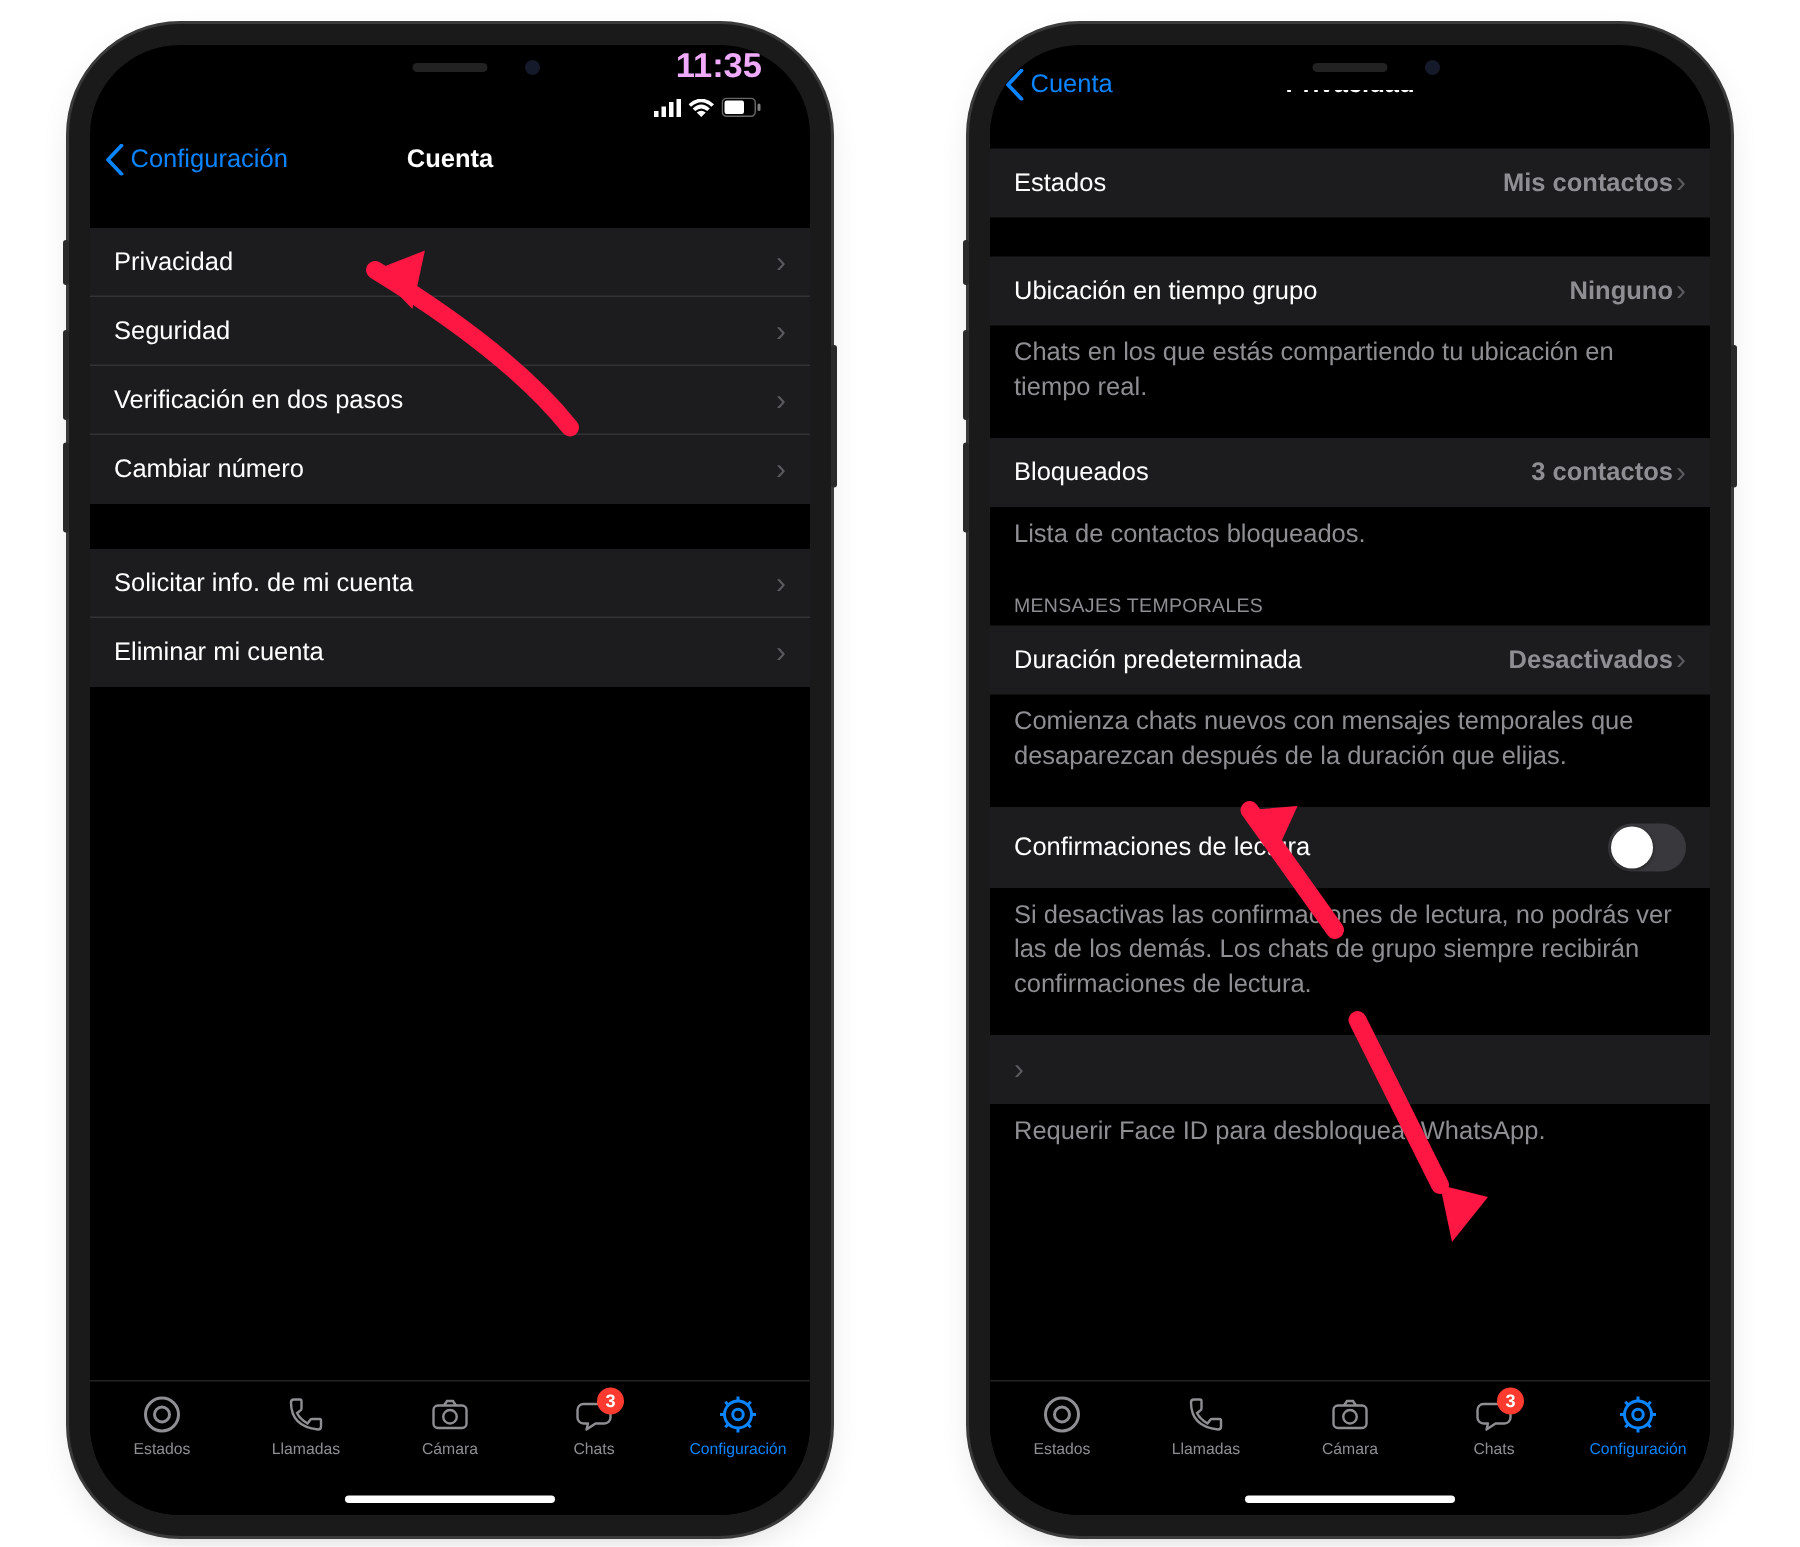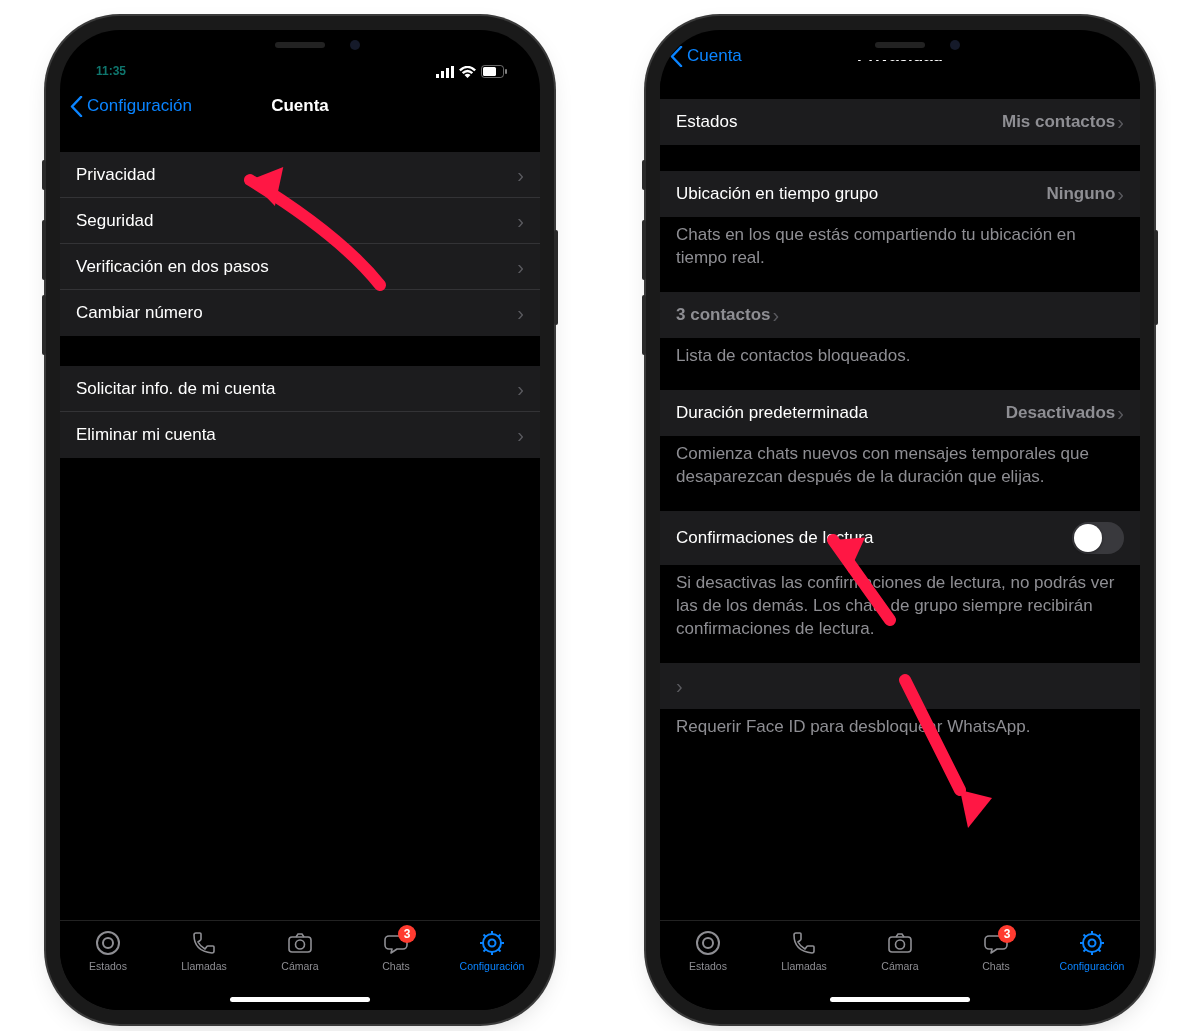--- a/index.html
+++ b/index.html
@@ -41,23 +41,24 @@
     overflow: hidden;
     display: flex;
     flex-direction: column;
   }
   .status-bar {
     height: 50px;
     display: flex;
     justify-content: space-between;
     align-items: flex-end;
     padding: 0 32px 2px 36px;
-    color: #0f766e;
-    font-size: 12px;
+    color: #f0abfc;
+    font-size: 23px;
     font-weight: 600;
+    flex-direction: column;
   }
   .status-right { display:flex; align-items:center; gap:5px; }
   .nav-bar {
     height: 52px;
     display: flex;
     align-items: center;
     position: relative;
     padding: 0 10px;
   }
   .back {
@@ -339,28 +340,30 @@
             <span class="value">Ninguno</span>
             <span class="chev">›</span>
           </div>
         </div>
         <div class="group-footer">Chats en los que estás compartiendo tu ubicación en tiempo real.</div>
       </div>
 
       <div class="group" style="margin-top:22px;">
         <div class="list">
           <div class="row">
+            <span class="label">Bloqueados</span>
             <span class="value">3 contactos</span>
             <span class="chev">›</span>
           </div>
         </div>
         <div class="group-footer">Lista de contactos bloqueados.</div>
       </div>
 
       <div class="group" style="margin-top:22px;">
+        <div class="group-header">MENSAJES TEMPORALES</div>
         <div class="list">
           <div class="row">
             <span class="label">Duración predeterminada</span>
             <span class="value">Desactivados</span>
             <span class="chev">›</span>
           </div>
         </div>
         <div class="group-footer">Comienza chats nuevos con mensajes temporales que desaparezcan después de la duración que elijas.</div>
       </div>
 

